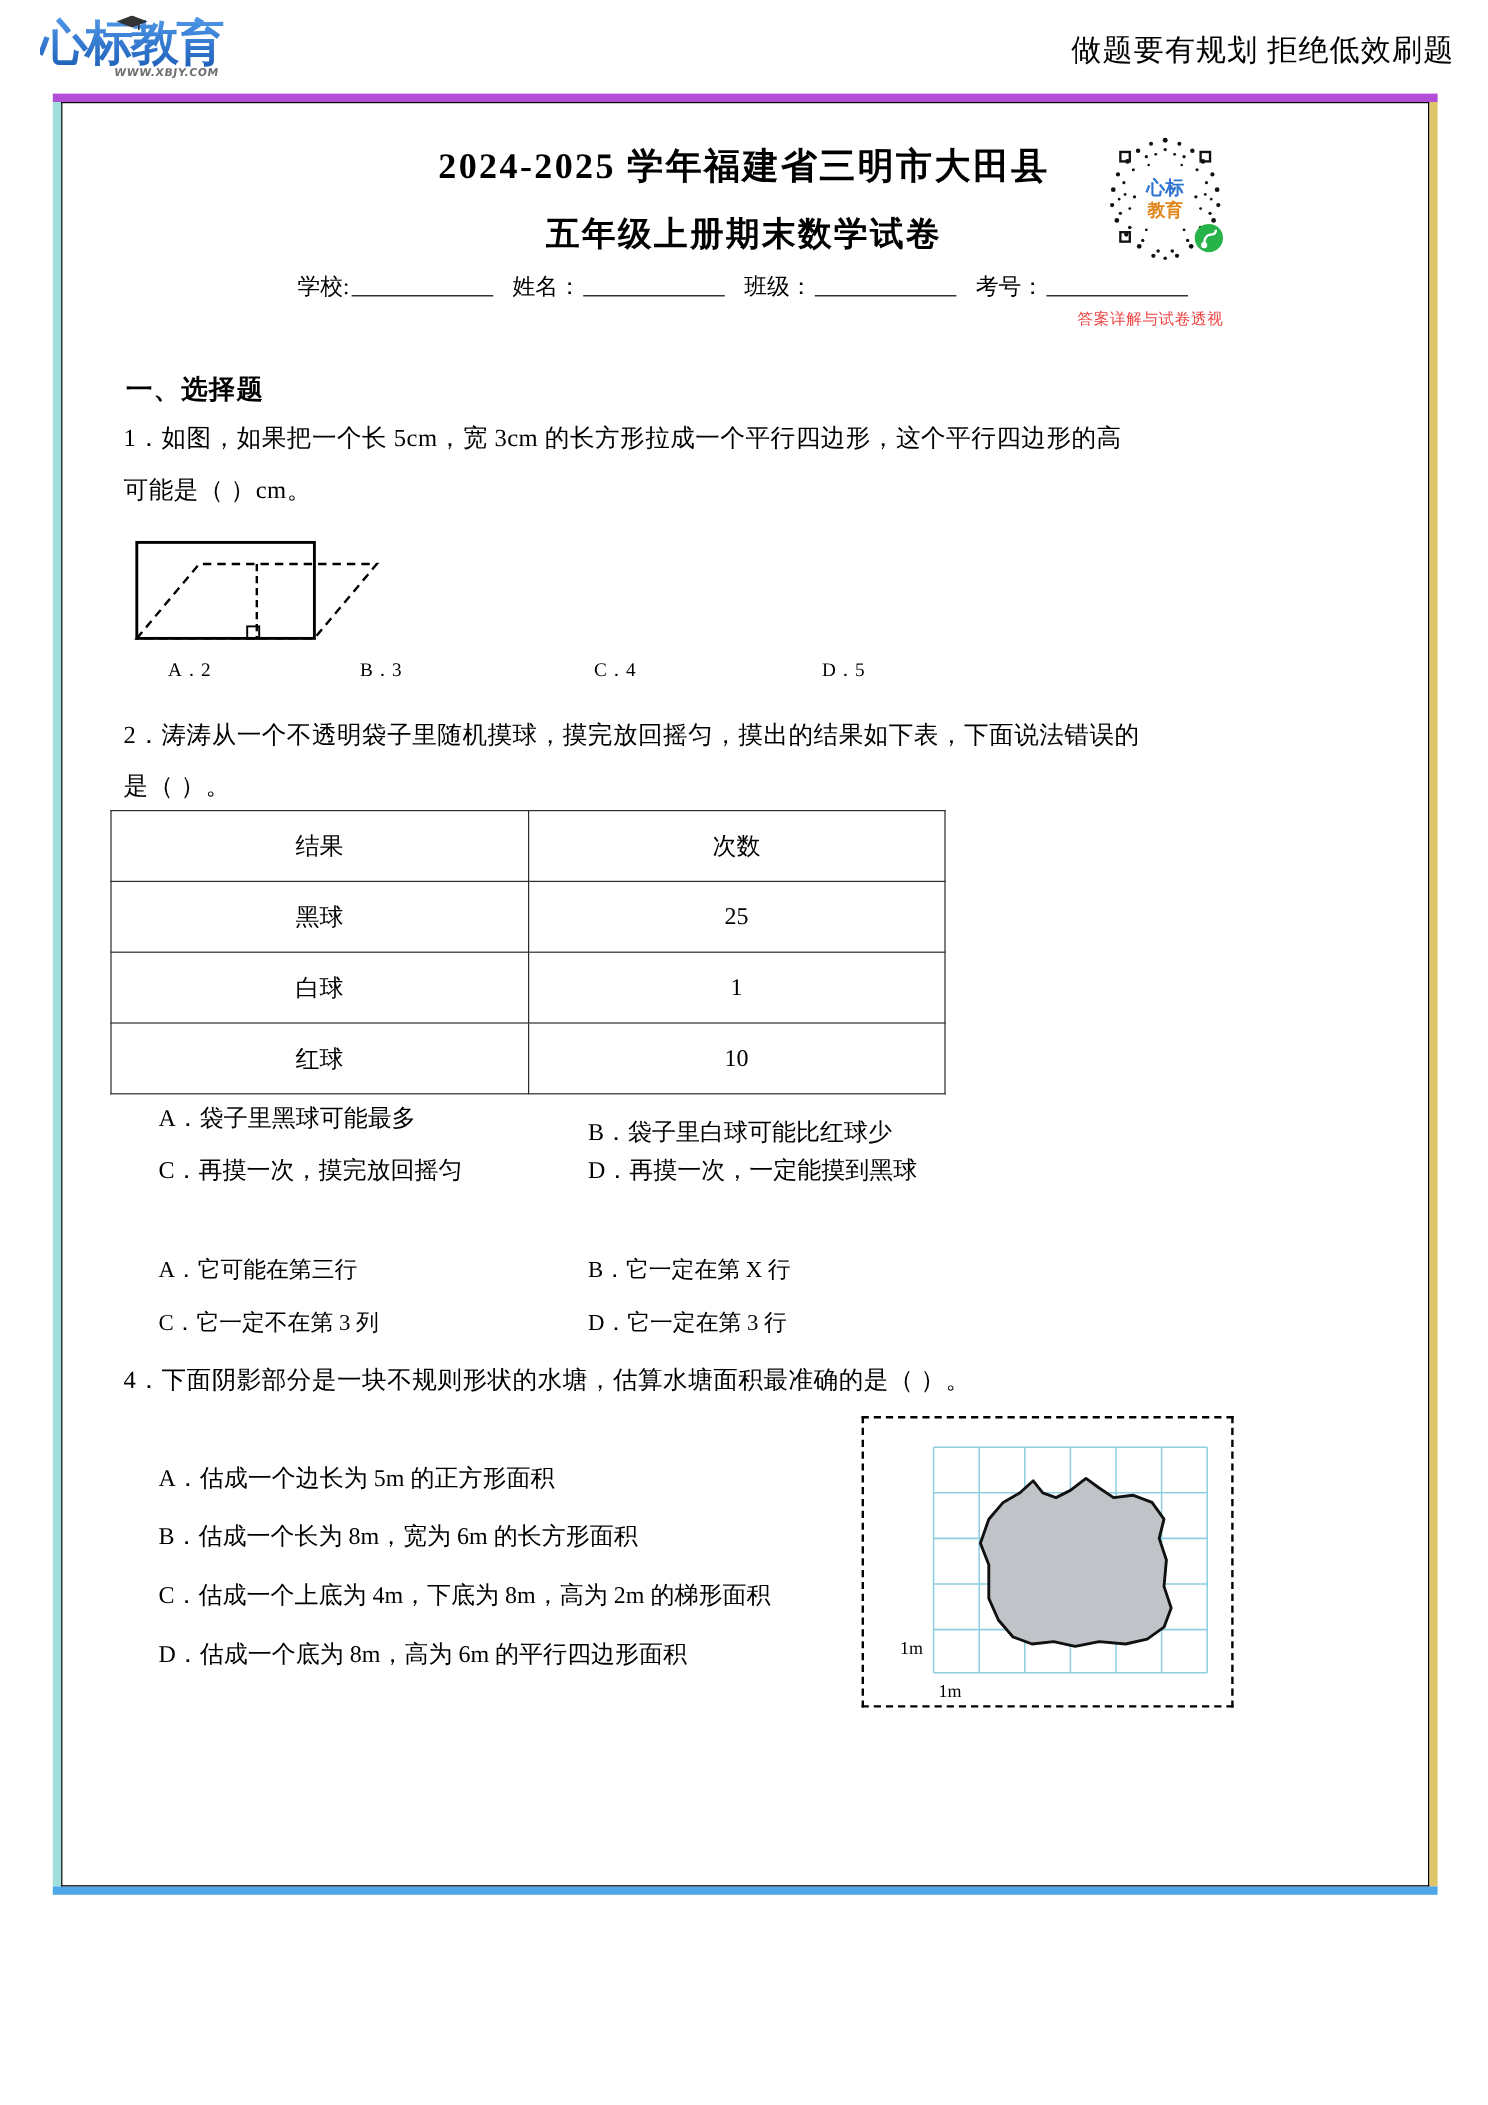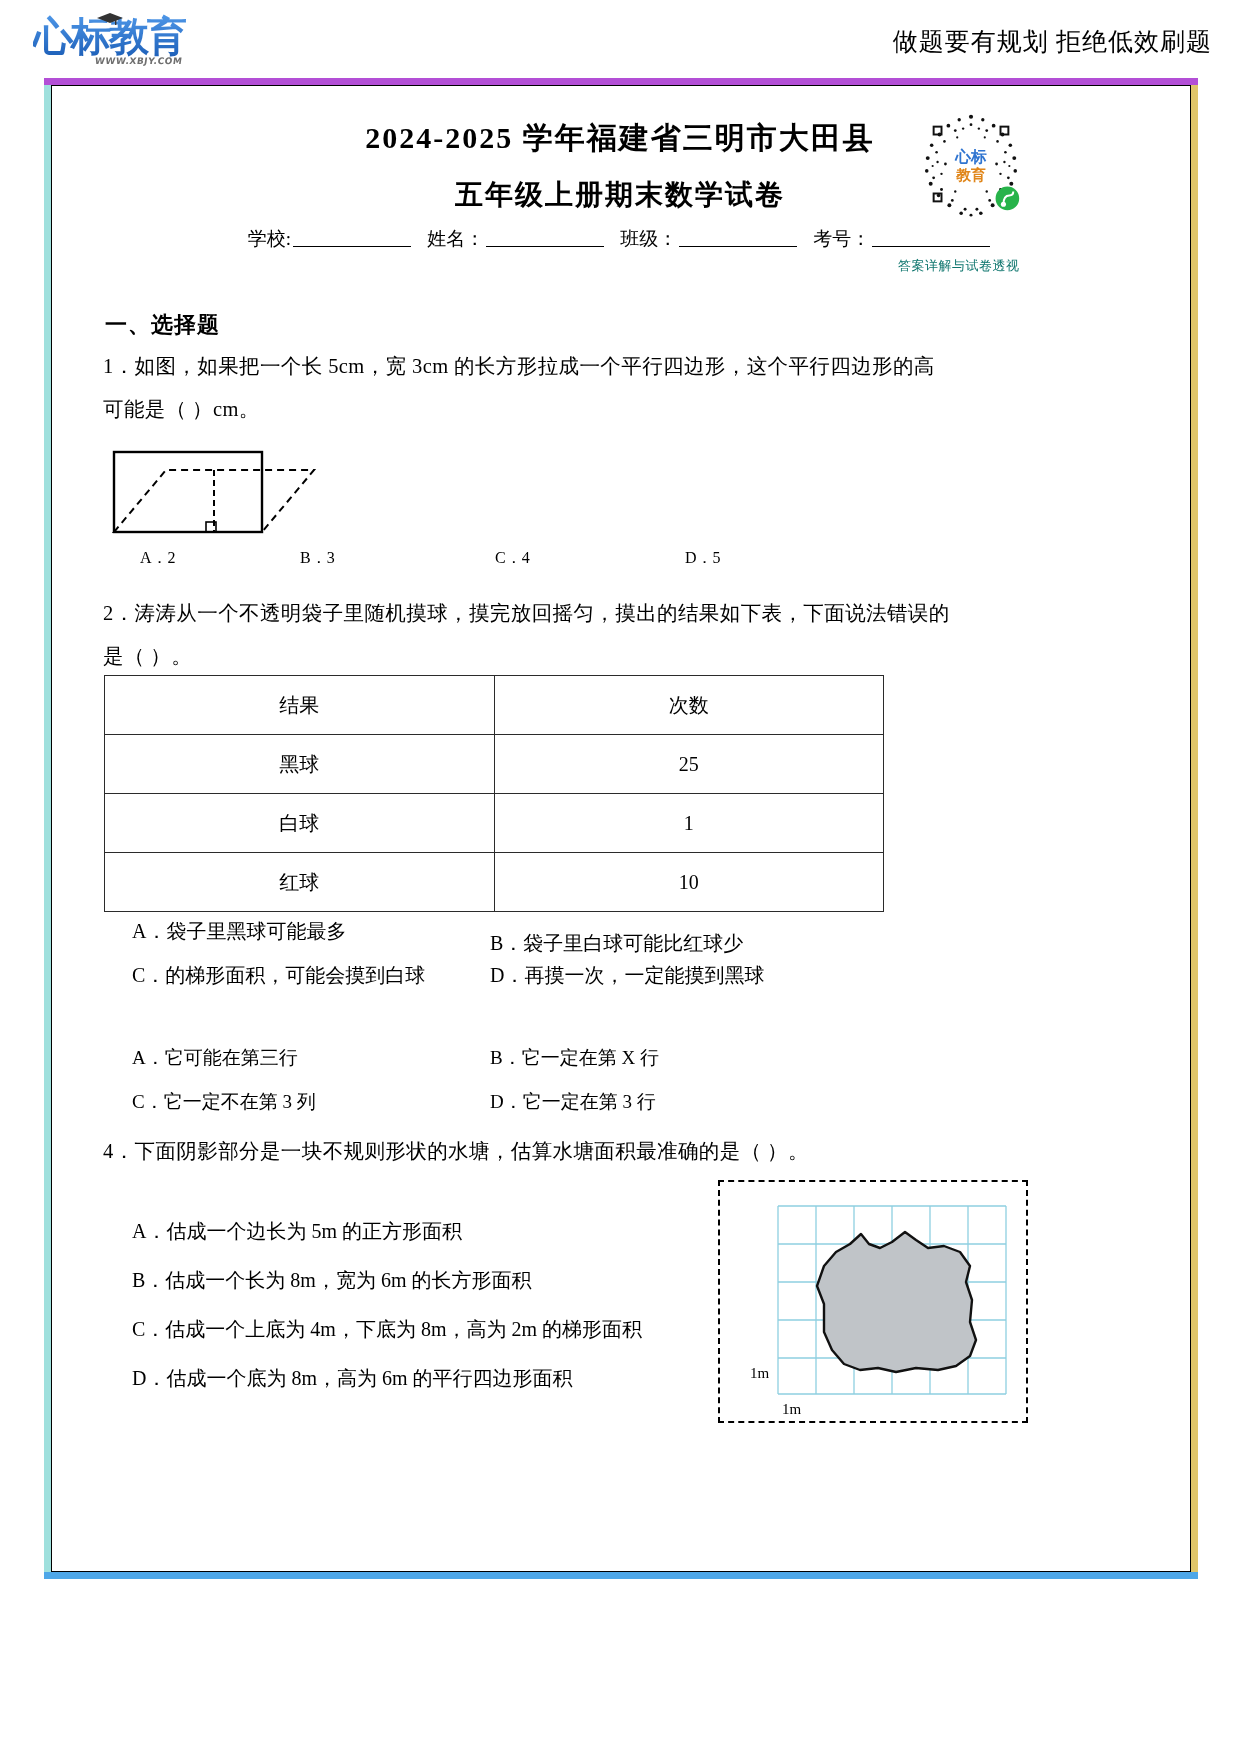--- a/index.html
+++ b/index.html
@@ -95,43 +95,42 @@
     margin:0 2px;
   }
   .fields .gap{ display:inline-block; width:14px; }
 
   
   .qr-top{
     position:absolute; left:912px; top:105px; width:118px; height:118px;
   }
   .qr-note{
     position:absolute; left:898px; top:257px;
-    font-size:13px; letter-spacing:.5px; color:#0f766e;
+    font-size:13px; letter-spacing:.5px; color:#ef4444;
     white-space:nowrap;
   }
 
   
   .section-head{
     position:absolute; left:105px; top:310px;
     font-size:22px; font-weight:bold; letter-spacing:1px;
   }
   .q{ position:absolute; font-size:20.5px; line-height:43px; letter-spacing:.4px; }
 
   
   #q1{ left:103px; top:345px; width:920px; }
   #q1-fig{ position:absolute; left:110px; top:448px; width:220px; height:88px; }
   .opt-row1{ position:absolute; left:0; top:548px; width:1240px; }
   .opt-row1 span{ position:absolute; font-size:16px; }
 
   
   #q2{ left:103px; top:592px; width:920px; }
   .tbl{
-    position:absolute; left:92px; top:675px; width:780px;
+    position:absolute; left:92px; top:675px; width:696px;
     border-collapse:collapse;
-    margin-left:12px;
   }
   .tbl td{
     border:1.6px solid #2b2b2b;
     height:59px; text-align:center; font-size:20px;
   }
   .tbl td.c1{ width:390px; }
   .tbl td.c2{ width:390px; }
   .q2-opts{ position:absolute; left:0; top:918px; width:1240px; }
   .q2-opts span{ position:absolute; font-size:20px; white-space:nowrap;font-family:Liberation Serif, serif; }
 
@@ -298,21 +297,21 @@
     <tr>
       <td class="c1">红球</td>
       <td class="c2">10</td>
     </tr>
   </tbody>
     </table>
 
   <div class="q2-opts">
     <span style="left:132px; top:0">A．袋子里黑球可能最多</span>
     <span style="left:490px; top:12px">B．袋子里白球可能比红球少</span>
-    <span style="left:132px; top:44px">C．的梯形面积，可能会摸到白球</span>
+    <span style="left:132px; top:44px">C．再摸一次，摸完放回摇匀</span>
     <span style="left:490px; top:44px">D．再摸一次，一定能摸到黑球</span>
   </div>
 
 
   <div class="q3-opts">
     <span style="left:132px; top:0">A．它可能在第三行</span>
     <span style="left:490px; top:0">B．它一定在第 X 行</span>
     <span style="left:132px; top:44px">C．它一定不在第 3 列</span>
     <span style="left:490px; top:44px">D．它一定在第 3 行</span>
   </div>

